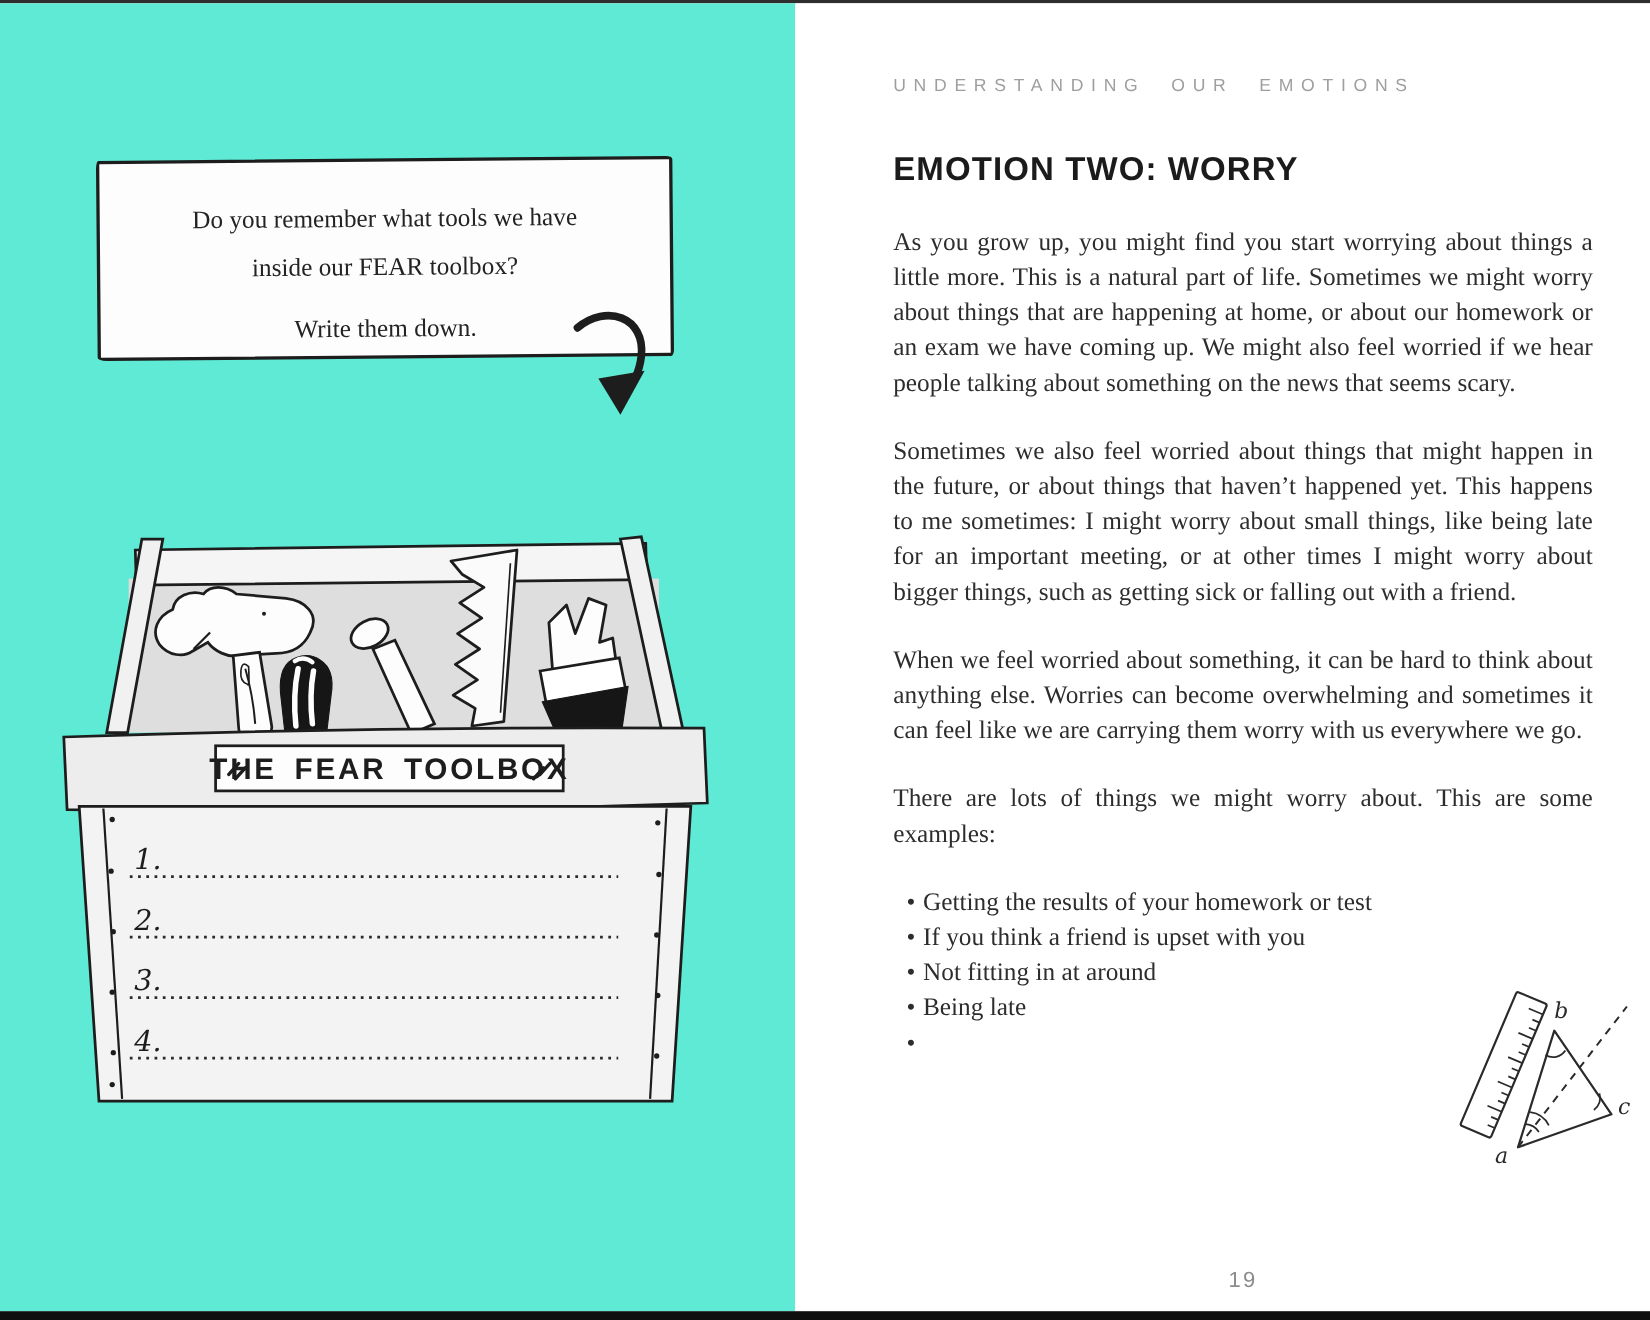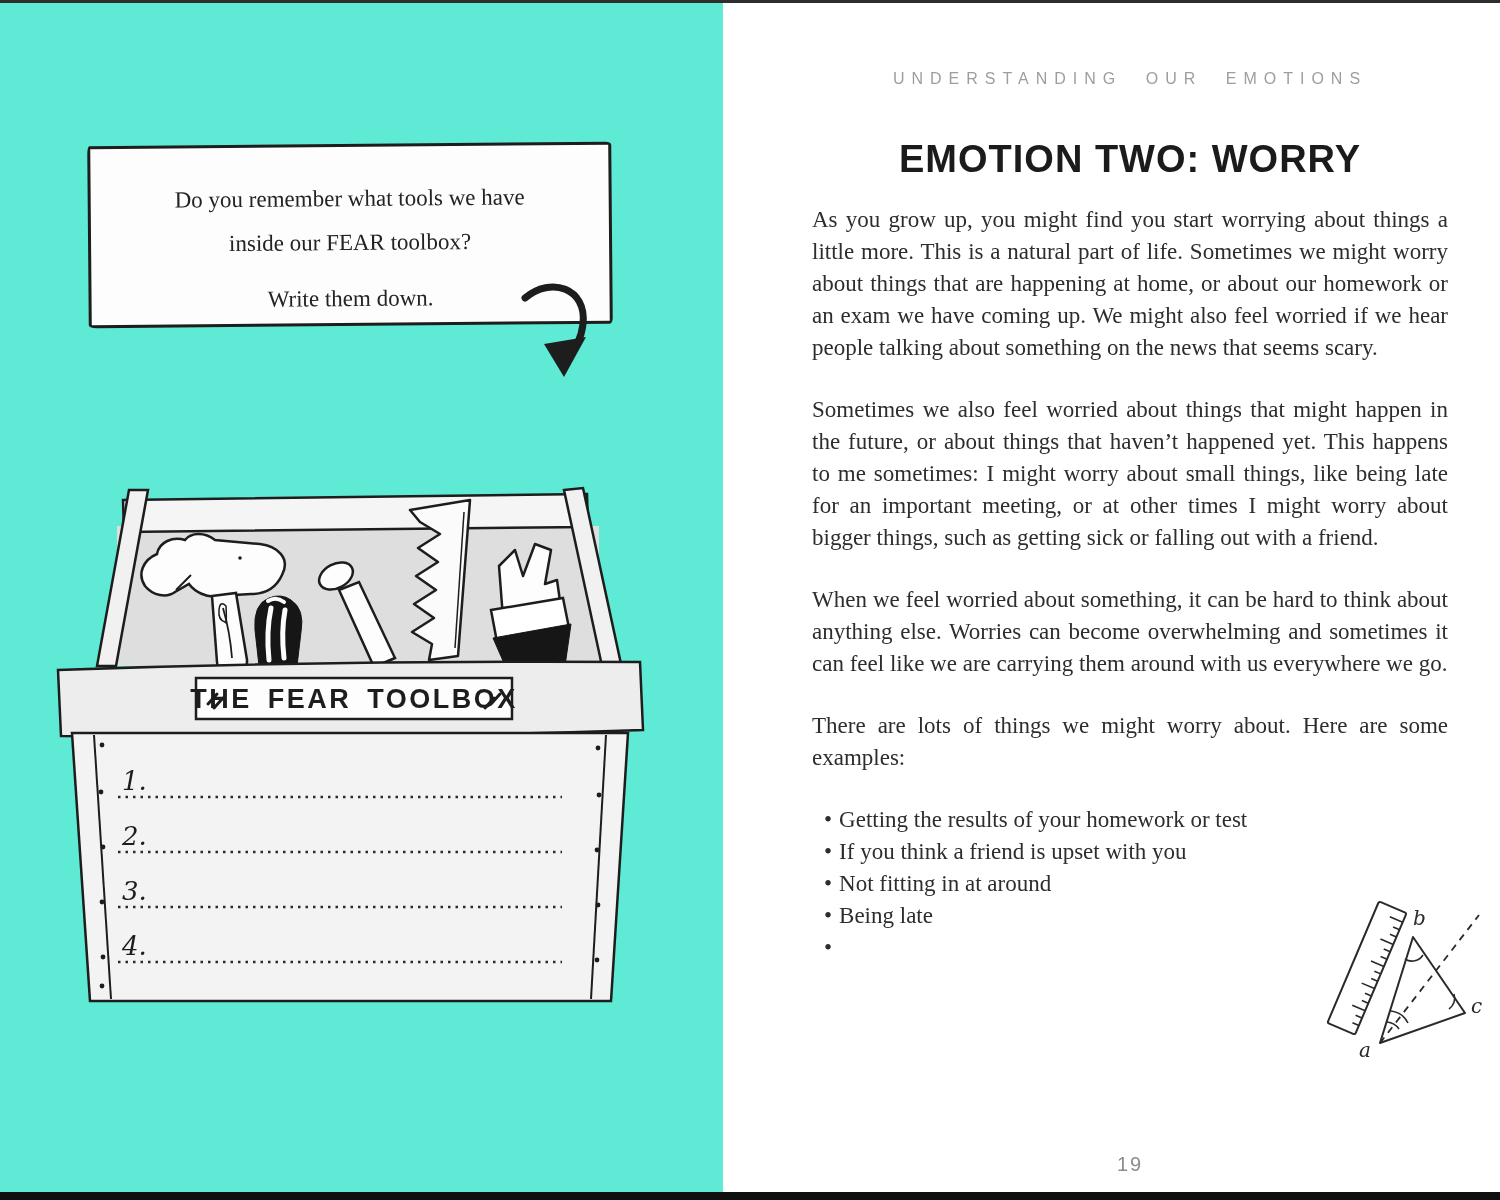--- a/index.html
+++ b/index.html
@@ -20,25 +20,25 @@
                 padding-top:30px; }
   .prompt-box .pline { font-size:23px; line-height:44px; color:#232323; text-align:center; }
   .prompt-box .pline.gap { margin-top:12px; }
 
   .arrow-svg { position:absolute; left:515px; top:277px; }
   .toolbox-svg { position:absolute; left:55px; top:477px; }
 
   
   .right-page { position:absolute; left:723px; top:3px; width:777px; height:1189px; background:#ffffff; }
 
-  .running-head { position:absolute; left:89px; right:52px; top:67px; text-align:center;
+  .running-head { position:absolute; left:89px; right:52px; top:67px; 
                   font-family:"Liberation Sans", sans-serif; font-size:16px; color:#9e9e9e;
                   letter-spacing:7px; word-spacing:12px; font-weight:400; }
-  .chapter-title { position:absolute; left:89px; right:52px; top:135px; text-align:center;
-                   font-family:"Liberation Sans", sans-serif; font-size:38px; font-weight:700;
+  .chapter-title { position:absolute; left:89px; right:52px; top:135px; text-align:left;
+                   font-family:"Liberation Sans", sans-serif; font-size:30px; font-weight:700;
                    color:#1b1b1b; letter-spacing:1px; }
 
   .text-col { position:absolute; left:89px; right:52px; top:200px; }
   .text-col p { font-size:23px; line-height:32px; color:#2d2d2d; text-align:justify;
                 margin:1px 0 30px 0; }
   .worry-list { list-style:none; margin:0; padding:0 0 0 12px; }
   .worry-list li { display:flex; font-size:23px; line-height:32px; color:#2d2d2d; }
   .worry-list .b { margin-right:7px; }
 
   .geometry-svg { position:absolute; left:602px; top:892px; }
@@ -160,22 +160,22 @@
 
   <div class="right-page">
 
     <div class="running-head">UNDERSTANDING OUR EMOTIONS</div>
 
     <h1 class="chapter-title">EMOTION TWO: WORRY</h1>
 
     <div class="text-col">
       <p>As you grow up, you might find you start worrying about things a little more. This is a natural part of life. Sometimes we might worry about things that are happening at home, or about our homework or an exam we have coming up. We might also feel worried if we hear people talking about something on the news that seems scary.</p>
       <p>Sometimes we also feel worried about things that might happen in the future, or about things that haven’t happened yet. This happens to me sometimes: I might worry about small things, like being late for an important meeting, or at other times I might worry about bigger things, such as getting sick or falling out with a friend.</p>
-      <p>When we feel worried about something, it can be hard to think about anything else. Worries can become overwhelming and sometimes it can feel like we are carrying them around with us everywhere we go.</p>
-      <p>There are lots of things we might worry about. Here are some examples:</p>
+      <p>When we feel worried about something, it can be hard to think about anything else. Worries can become overwhelming and sometimes it can feel like we are carrying them worry with us everywhere we go.</p>
+      <p>There are lots of things we might worry about. This are some examples:</p>
 
       <ul class="worry-list">
         <li>
           <span class="b">•</span>
           <span>Getting the results of your homework or test</span>
         </li>
         <li>
           <span class="b">•</span>
           <span>If you think a friend is upset with you</span>
         </li>

